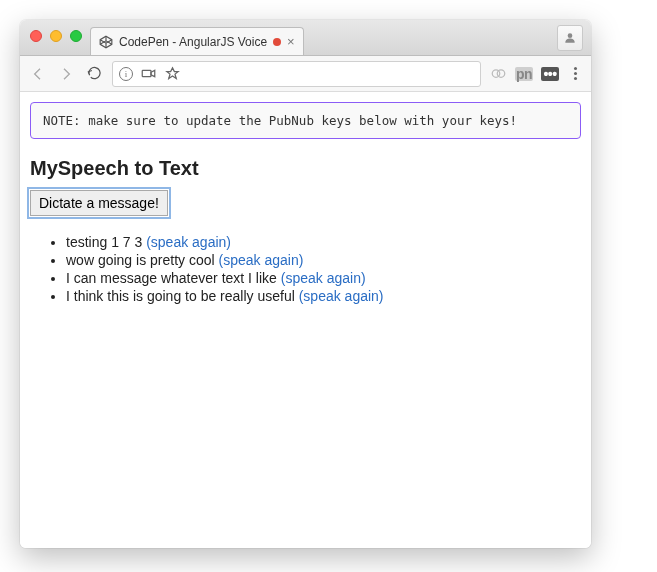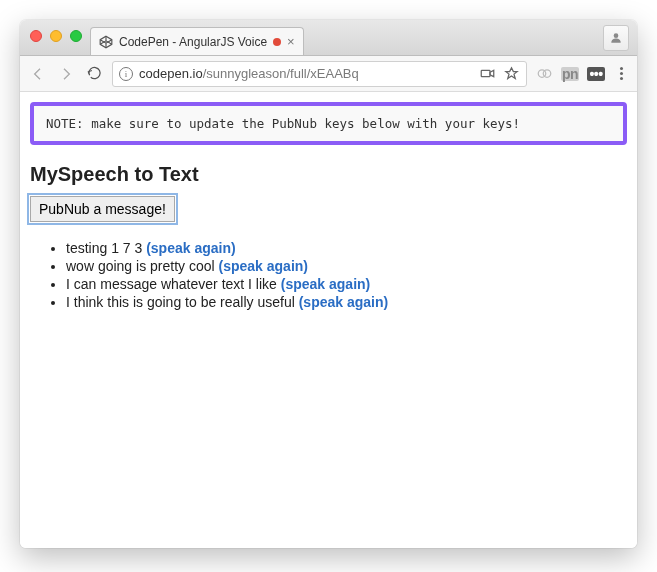--- a/index.html
+++ b/index.html
@@ -4,21 +4,21 @@
   <style>
     * { box-sizing: border-box; margin: 0; padding: 0; }
     body {
       font-family: -apple-system, BlinkMacSystemFont, "Segoe UI", Helvetica, Arial, sans-serif;
       background: #fff;
       width: 657px;
       height: 572px;
       overflow: hidden;
     }
     .chrome-window {
-      width: 617px;
+      width: 571px;
       height: 528px;
       margin: 20px;
       border-radius: 6px;
       box-shadow: 0 10px 30px rgba(0,0,0,0.25), 0 0 0 1px rgba(0,0,0,0.05);
       background: #fff;
       overflow: hidden;
       display: flex;
       flex-direction: column;
     }
     .titlebar {
@@ -129,21 +129,21 @@
     .ext-box.light { background: #cfcfcf; color: #888; }
     .kebab { width: 16px; display:flex; flex-direction:column; align-items:center; gap:2px; }
     .kebab span { width:3px; height:3px; background:#666; border-radius:50%; }
     .content {
       flex: 1;
       background: #fff;
       padding: 10px 10px;
       overflow: auto;
     }
     .note-box {
-      border: 4px solid #8b5cf6;
+      border: 1px solid #8b5cf6;
       border-radius: 4px;
       background: #f9f9f9;
       padding: 10px 12px;
       font-family: Menlo, Consolas, monospace;
       font-size: 12.5px;
       color: #333;
       margin-bottom: 18px;
     }
     .page-heading {
       font-size: 20px;
@@ -160,21 +160,21 @@
       outline-offset: 1px;
       cursor: pointer;
       font-family: inherit;
     }
     .msg-list {
       margin: 18px 0 0 36px;
       font-size: 14px;
       color: #222;
     }
     .msg-list li { margin: 2px 0; }
-    .link { color: #2a6dc4; cursor: pointer; font-weight: bold; }
+    .link { color: #2a6dc4; cursor: pointer; }
     .svg-ico { width: 14px; height: 14px; }
   </style>
 </head>
 <body>
 
 <div class="chrome-window">
 
   <div class="titlebar">
     <div class="traffic-lights">
       <div class="tl red"></div>
@@ -215,23 +215,20 @@
         </svg>
     </div>
     <div class="nav-btn enabled">
       <svg width="15" height="15" viewBox="0 0 24 24" fill="none" stroke="currentColor" stroke-width="2">
           <path d="M3,12 A9,9 0 1 1 6,18"></path>
           <polyline points="3,14 3,8 9,8" transform="rotate(-20 6 11)"></polyline>
         </svg>
     </div>
     <div class="omnibox">
       <span class="info">i</span>
-      <span class="url-text">
-        <span class="url-host">codepen.io</span><span class="url-path">/sunnygleason/full/xEAABq</span>
-      </span>
       <span class="ext-icon">
         <svg width="15" height="15" viewBox="0 0 24 24" fill="none" stroke="#666" stroke-width="2">
             <rect x="2" y="7" width="14" height="10" rx="1"></rect>
             <polygon points="16,10 22,7 22,17 16,14"></polygon>
           </svg>
       </span>
       <span class="ext-icon">
         <svg width="15" height="15" viewBox="0 0 24 24" fill="none" stroke="#666" stroke-width="2">
             <polygon points="12,3 15,9 21,9 16,13 18,20 12,16 6,20 8,13 3,9 9,9"></polygon>
           </svg>
@@ -248,21 +245,21 @@
     <div class="kebab">
       <span></span>
         <span></span>
         <span></span>
     </div>
   </div>
 
   <div class="content">
     <div class="note-box">NOTE: make sure to update the PubNub keys below with your keys!</div>
     <h2 class="page-heading">MySpeech to Text</h2>
-    <button class="dictate-btn">PubNub a message!</button>
+    <button class="dictate-btn">Dictate a message!</button>
     <ul class="msg-list">
         <li><span>testing 1 7 3</span> <span class="link">(speak again)</span></li>
         <li><span>wow going is pretty cool</span> <span class="link">(speak again)</span></li>
         <li><span>I can message whatever text I like</span> <span class="link">(speak again)</span></li>
         <li><span>I think this is going to be really useful</span> <span class="link">(speak again)</span></li>
       </ul>
   </div>
 
 </div>
 

